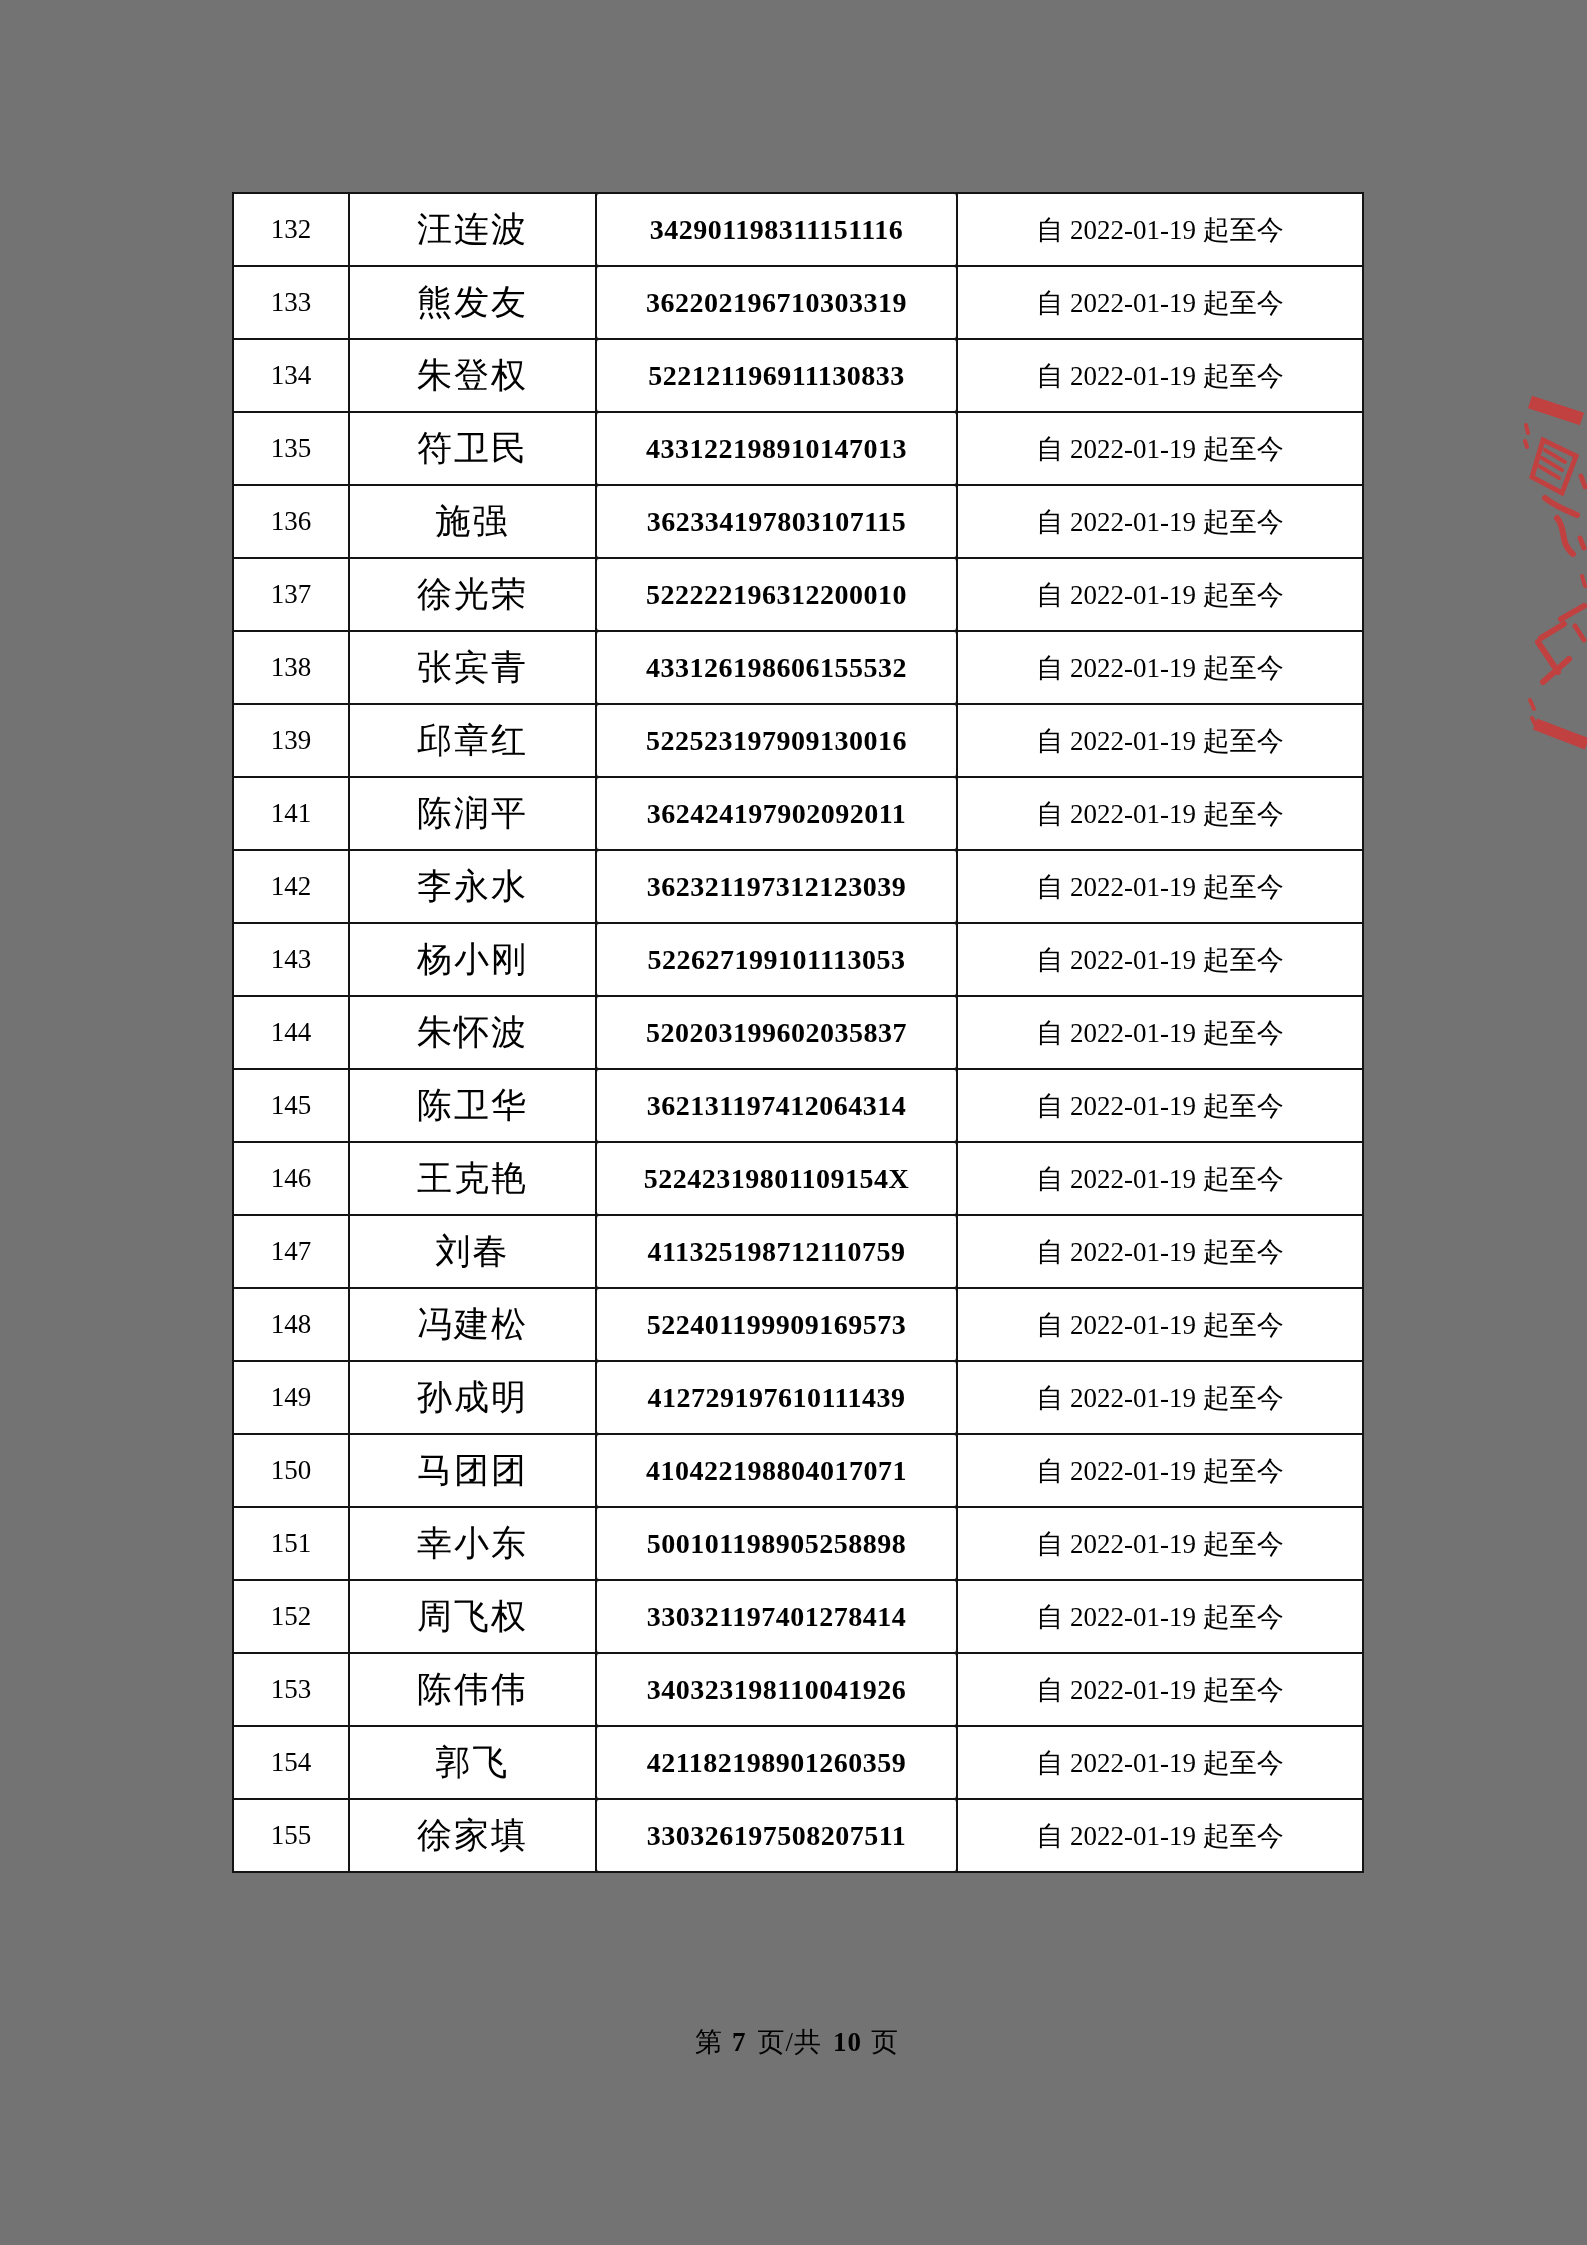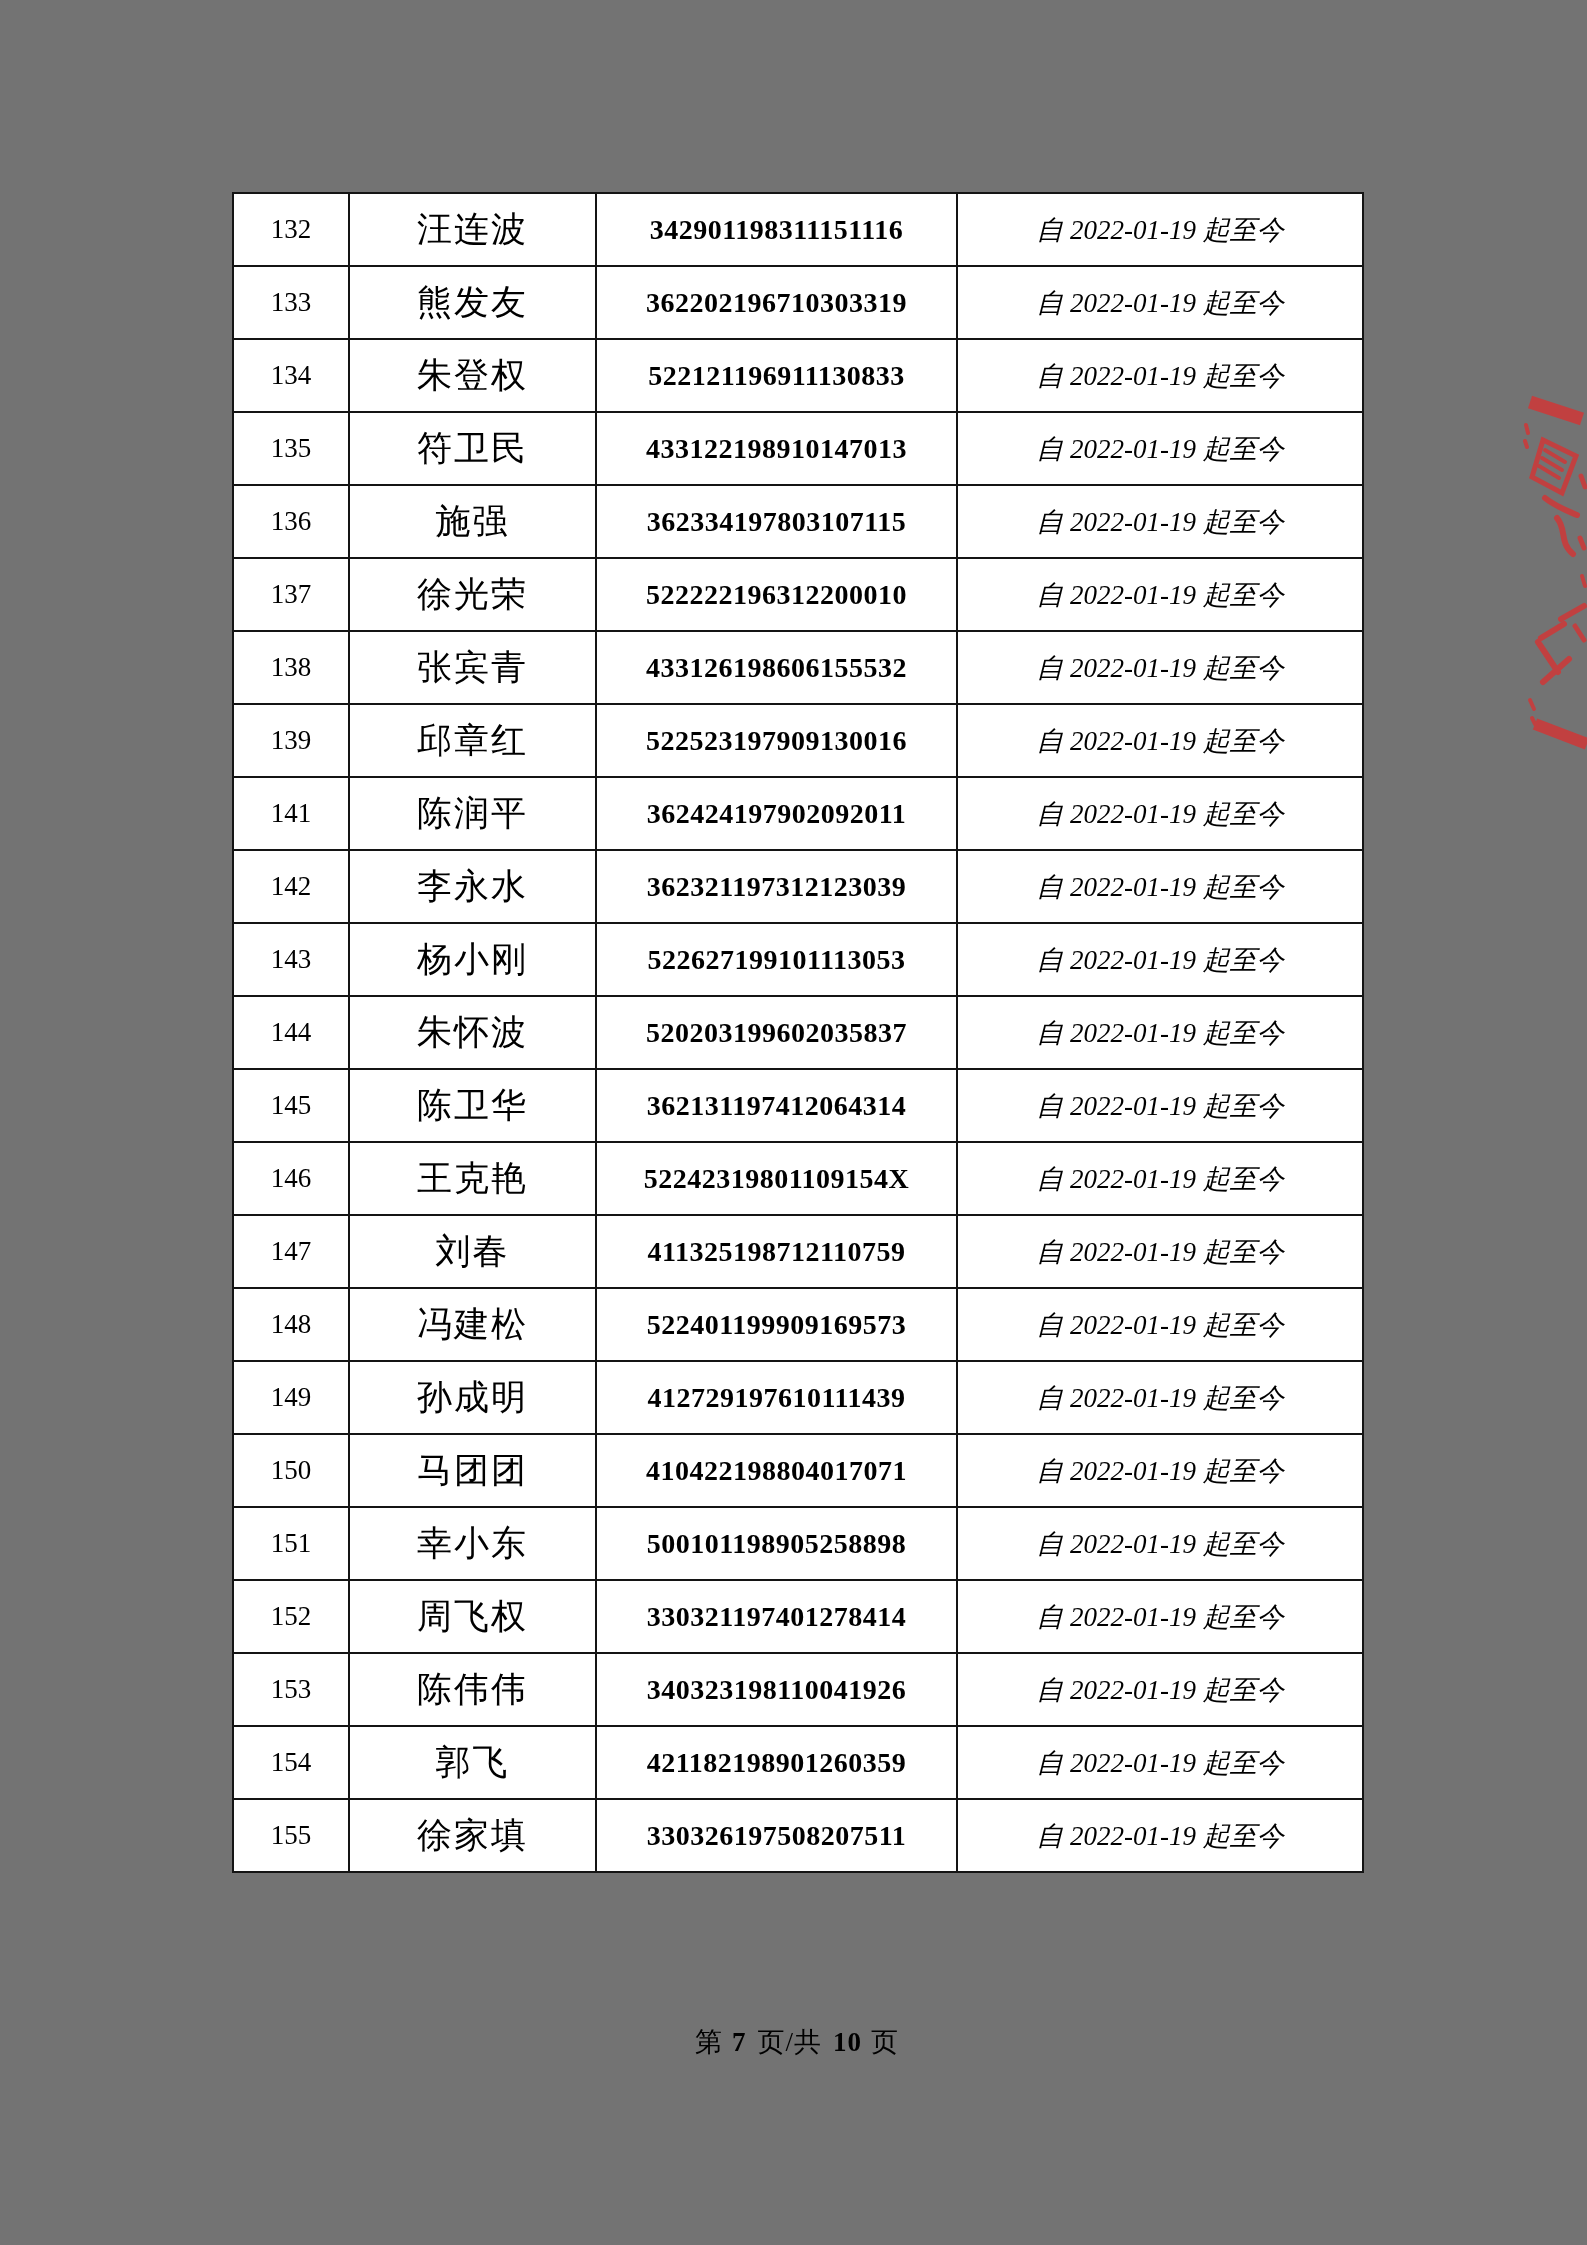--- a/index.html
+++ b/index.html
@@ -43,25 +43,25 @@
   }
   td.cell-name {
     font-size: 35px;
     font-weight: normal;
     letter-spacing: 2px;
   }
   td.cell-id {
     font-size: 28px;
     font-weight: bold;
     letter-spacing: 0.5px;
+    border-radius: 6px;
   }
   td.cell-period {
     font-size: 27px;
     font-weight: normal;
-    font-style: italic;
   }
   .footer {
     position: absolute;
     left: 232px;
     top: 2024px;
     width: 1130px;
     text-align: center;
     font-size: 27px;
     letter-spacing: 1px;
   }

